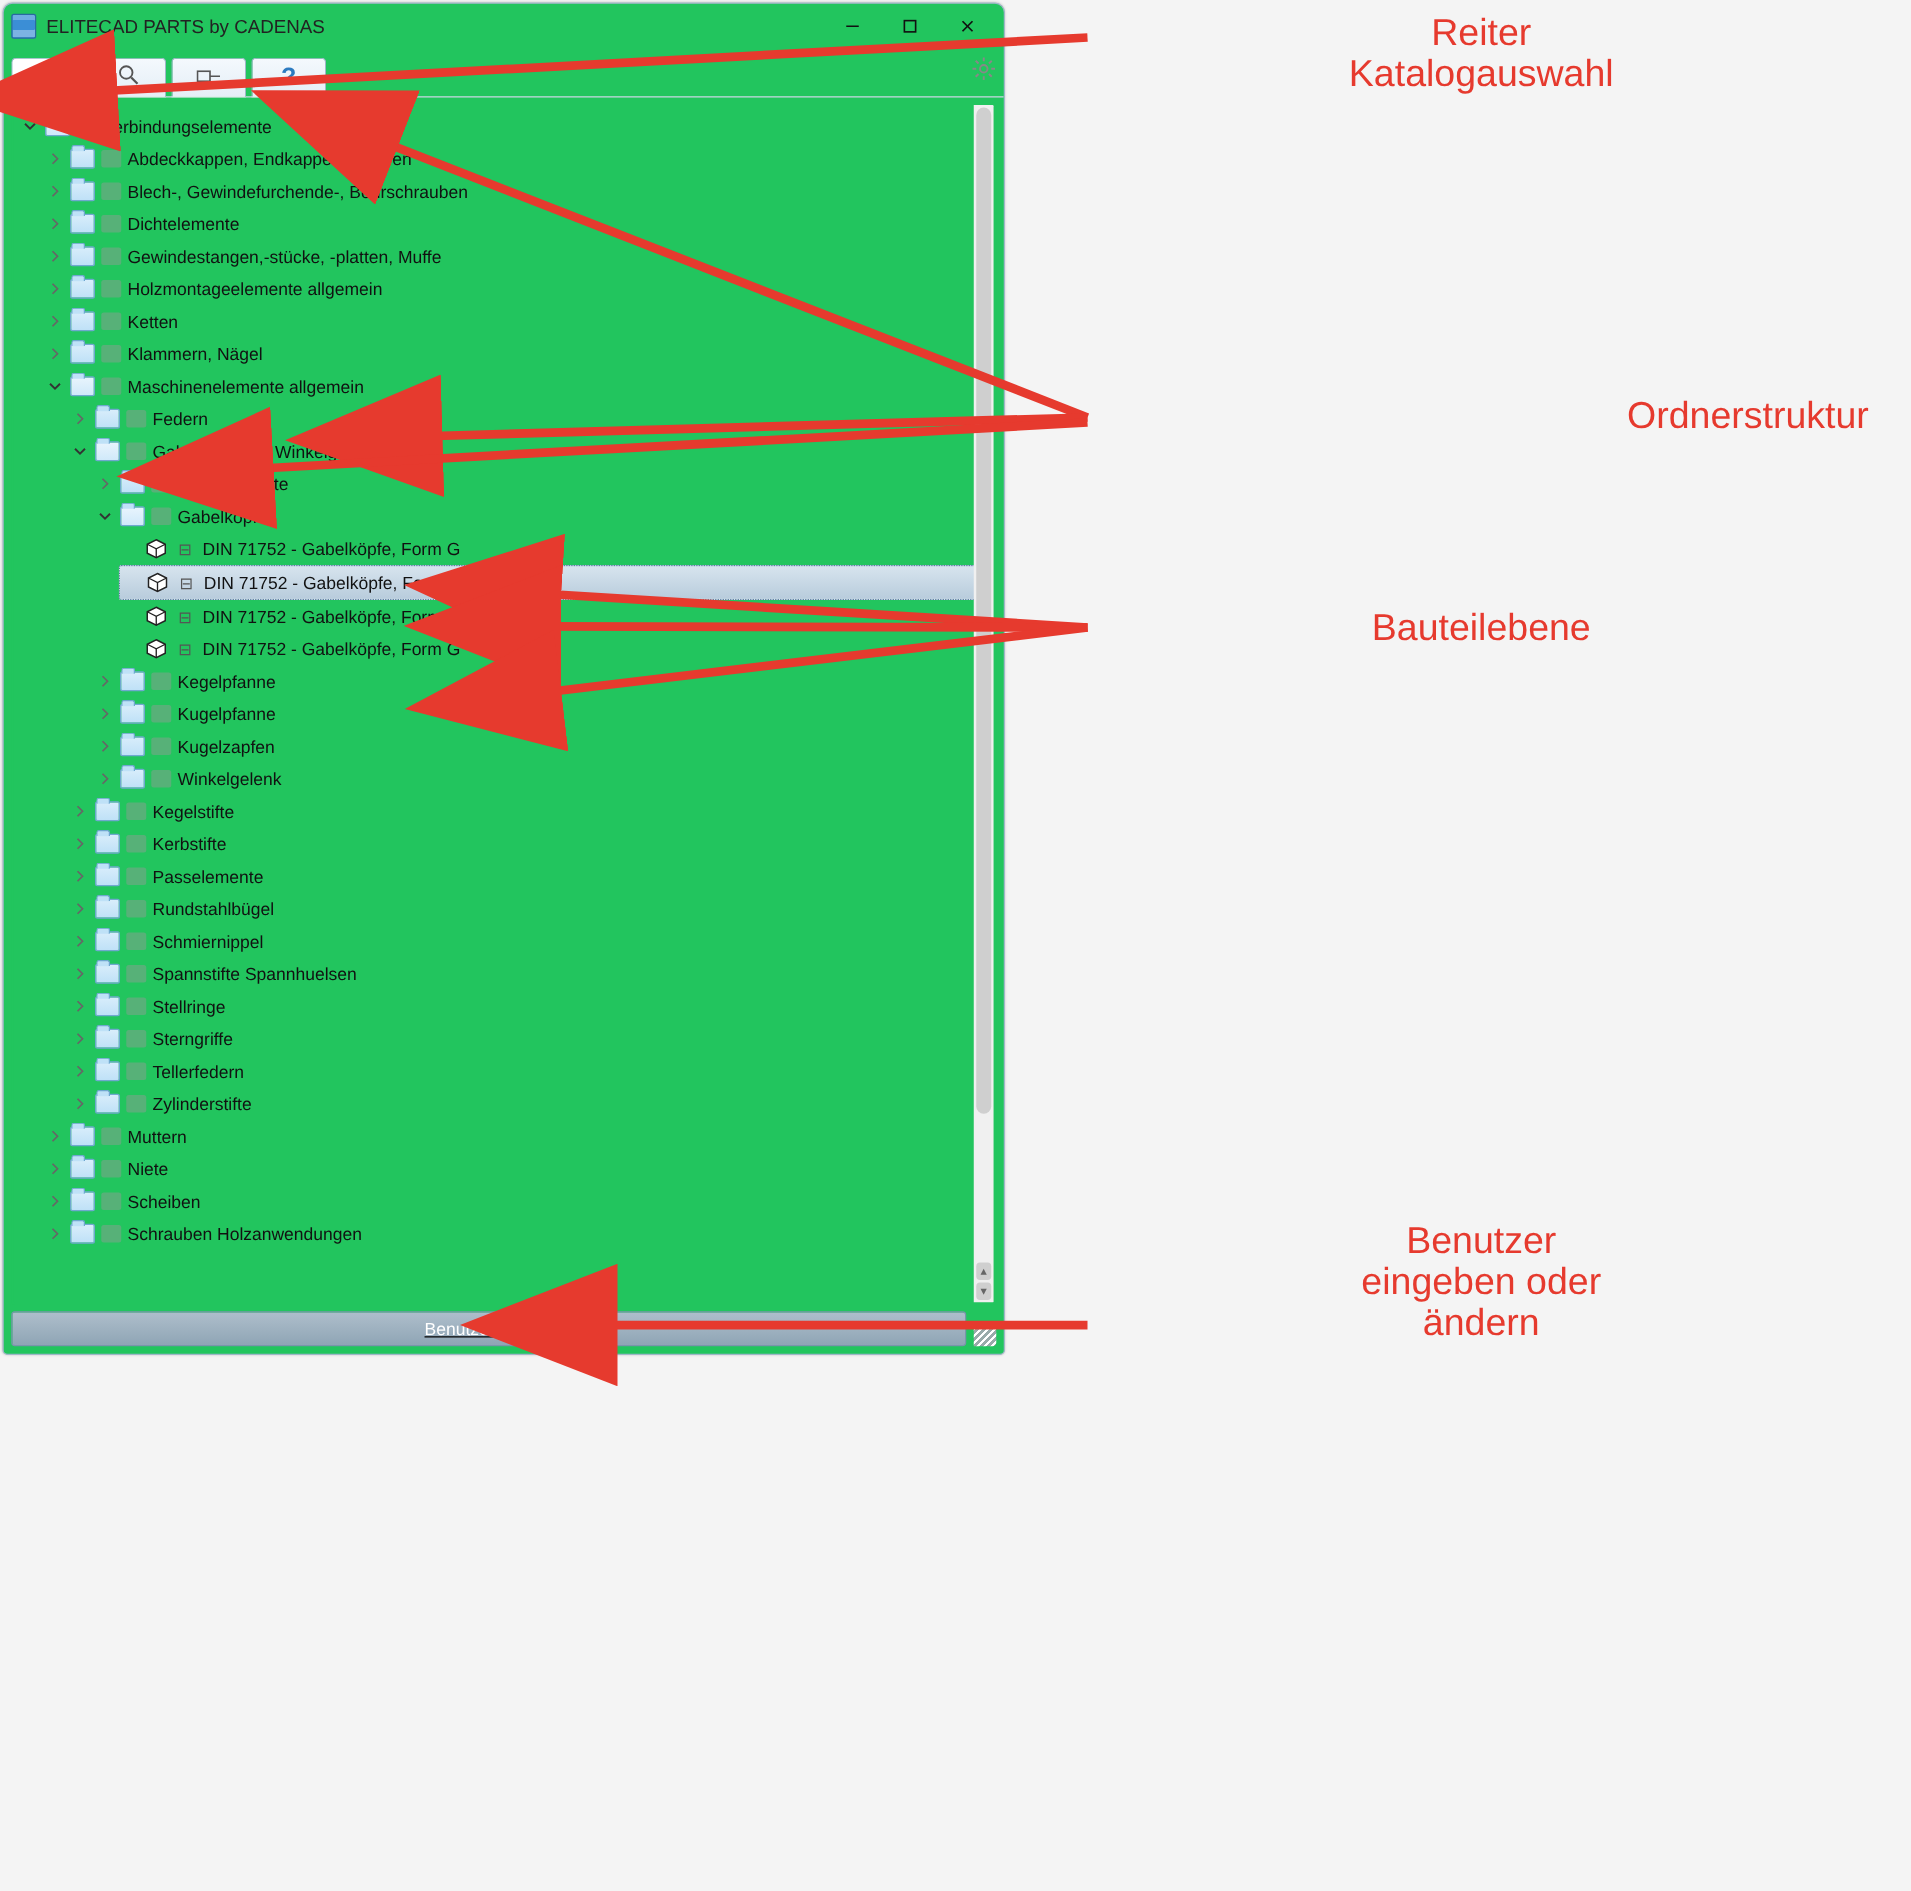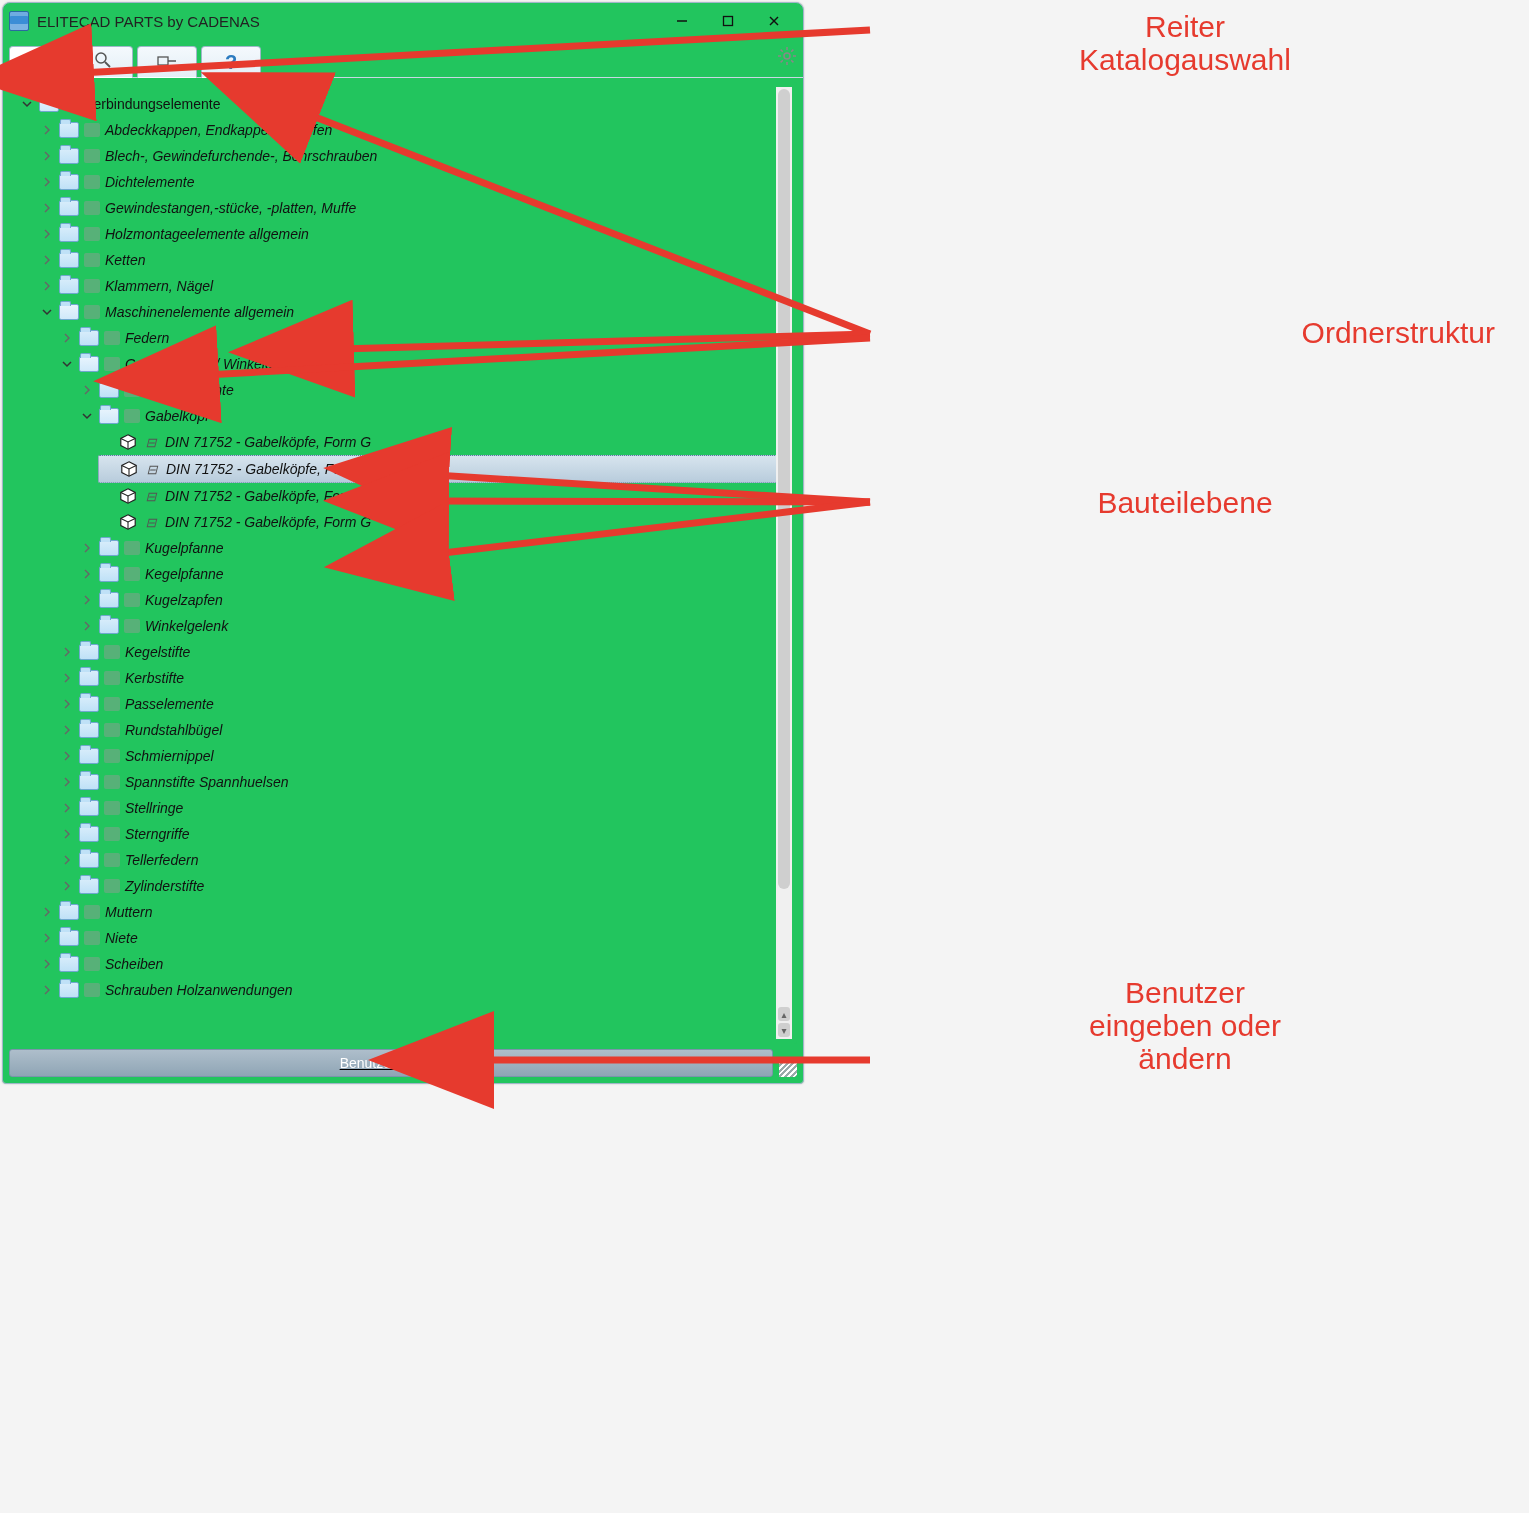--- a/index.html
+++ b/index.html
@@ -117,21 +117,21 @@
     margin-left: auto;
     color: #8a8a8a;
     font-size: 20px;
   }
 
   
   .tree-wrap {
     flex: 1;
     overflow: hidden;
     position: relative;
-    border: 5px solid #22c55e;
+    border: 2px solid #22c55e;
     margin: 4px 6px 0 6px;
     border-radius: 3px;
   }
   .tree-scroll {
     position: relative;
     height: 100%;
     overflow-x: hidden;
   }
   .scrollbar {
     position: absolute;
@@ -165,21 +165,21 @@
 
   ul.tree, ul.tree ul {
     list-style: none;
     margin: 0;
     padding: 0;
   }
   ul.tree {
     padding: 4px 0 4px 4px;
     width: calc(100% - 18px);
   }
-  ul.tree ul { padding-left: 20px; font-style: italic; }
+  ul.tree ul { padding-left: 20px; }
 
   li.node > .row {
     display: flex;
     align-items: center;
     height: 26px;
     gap: 5px;
     padding-left: 2px;
     white-space: nowrap;
   }
   li.node.selected > .row {
@@ -545,33 +545,33 @@
                       </li>
                       <li class="node">
                         <div class="row">
                           <span class="exp">
                             <svg width="10" height="10">
                               <polyline points="3,1 7,5 3,9" fill="none" stroke="#666" stroke-width="1.4"></polyline>
                             </svg>
                           </span>
                           <span class="folder"></span>
                           <span class="cat"></span>
-                          <span class="lbl">Kugelpfanne</span>
+                          <span class="lbl">Kegelpfanne</span>
                         </div>
                       </li>
                       <li class="node">
                         <div class="row">
                           <span class="exp">
                             <svg width="10" height="10">
                               <polyline points="3,1 7,5 3,9" fill="none" stroke="#666" stroke-width="1.4"></polyline>
                             </svg>
                           </span>
                           <span class="folder"></span>
                           <span class="cat"></span>
-                          <span class="lbl">Kegelpfanne</span>
+                          <span class="lbl">Kugelpfanne</span>
                         </div>
                       </li>
                       <li class="node">
                         <div class="row">
                           <span class="exp">
                             <svg width="10" height="10">
                               <polyline points="3,1 7,5 3,9" fill="none" stroke="#666" stroke-width="1.4"></polyline>
                             </svg>
                           </span>
                           <span class="folder"></span>

